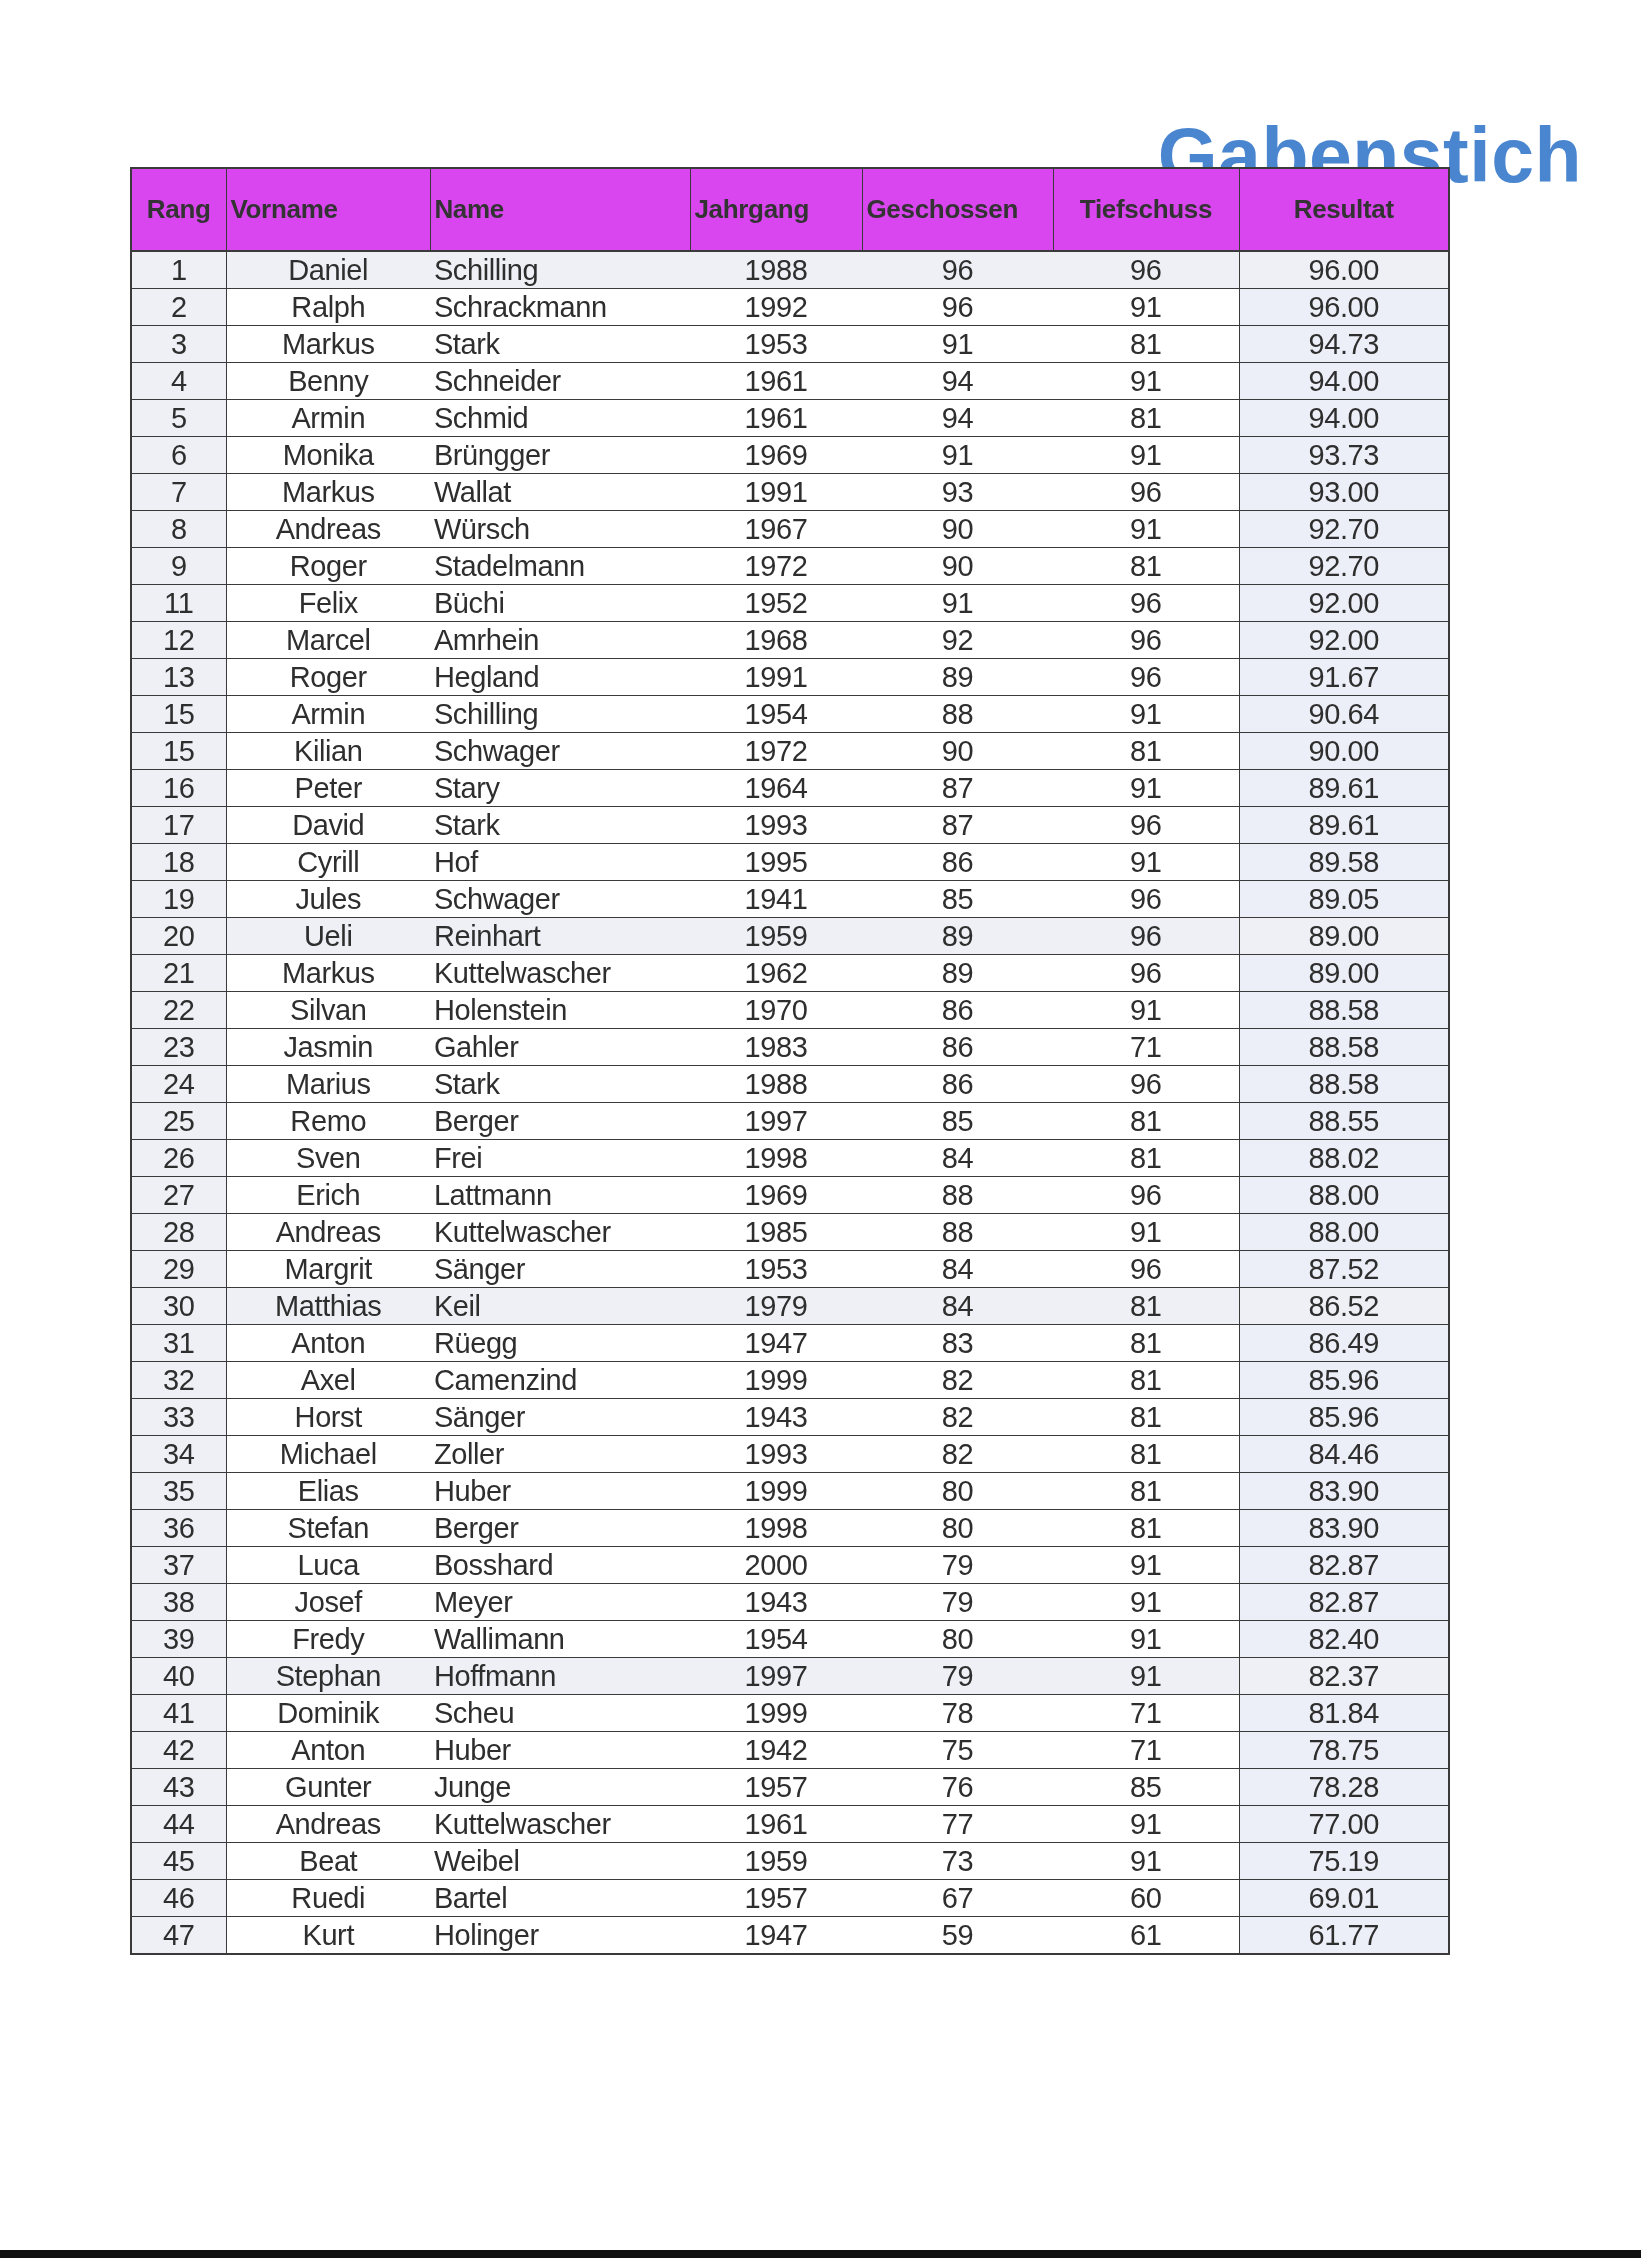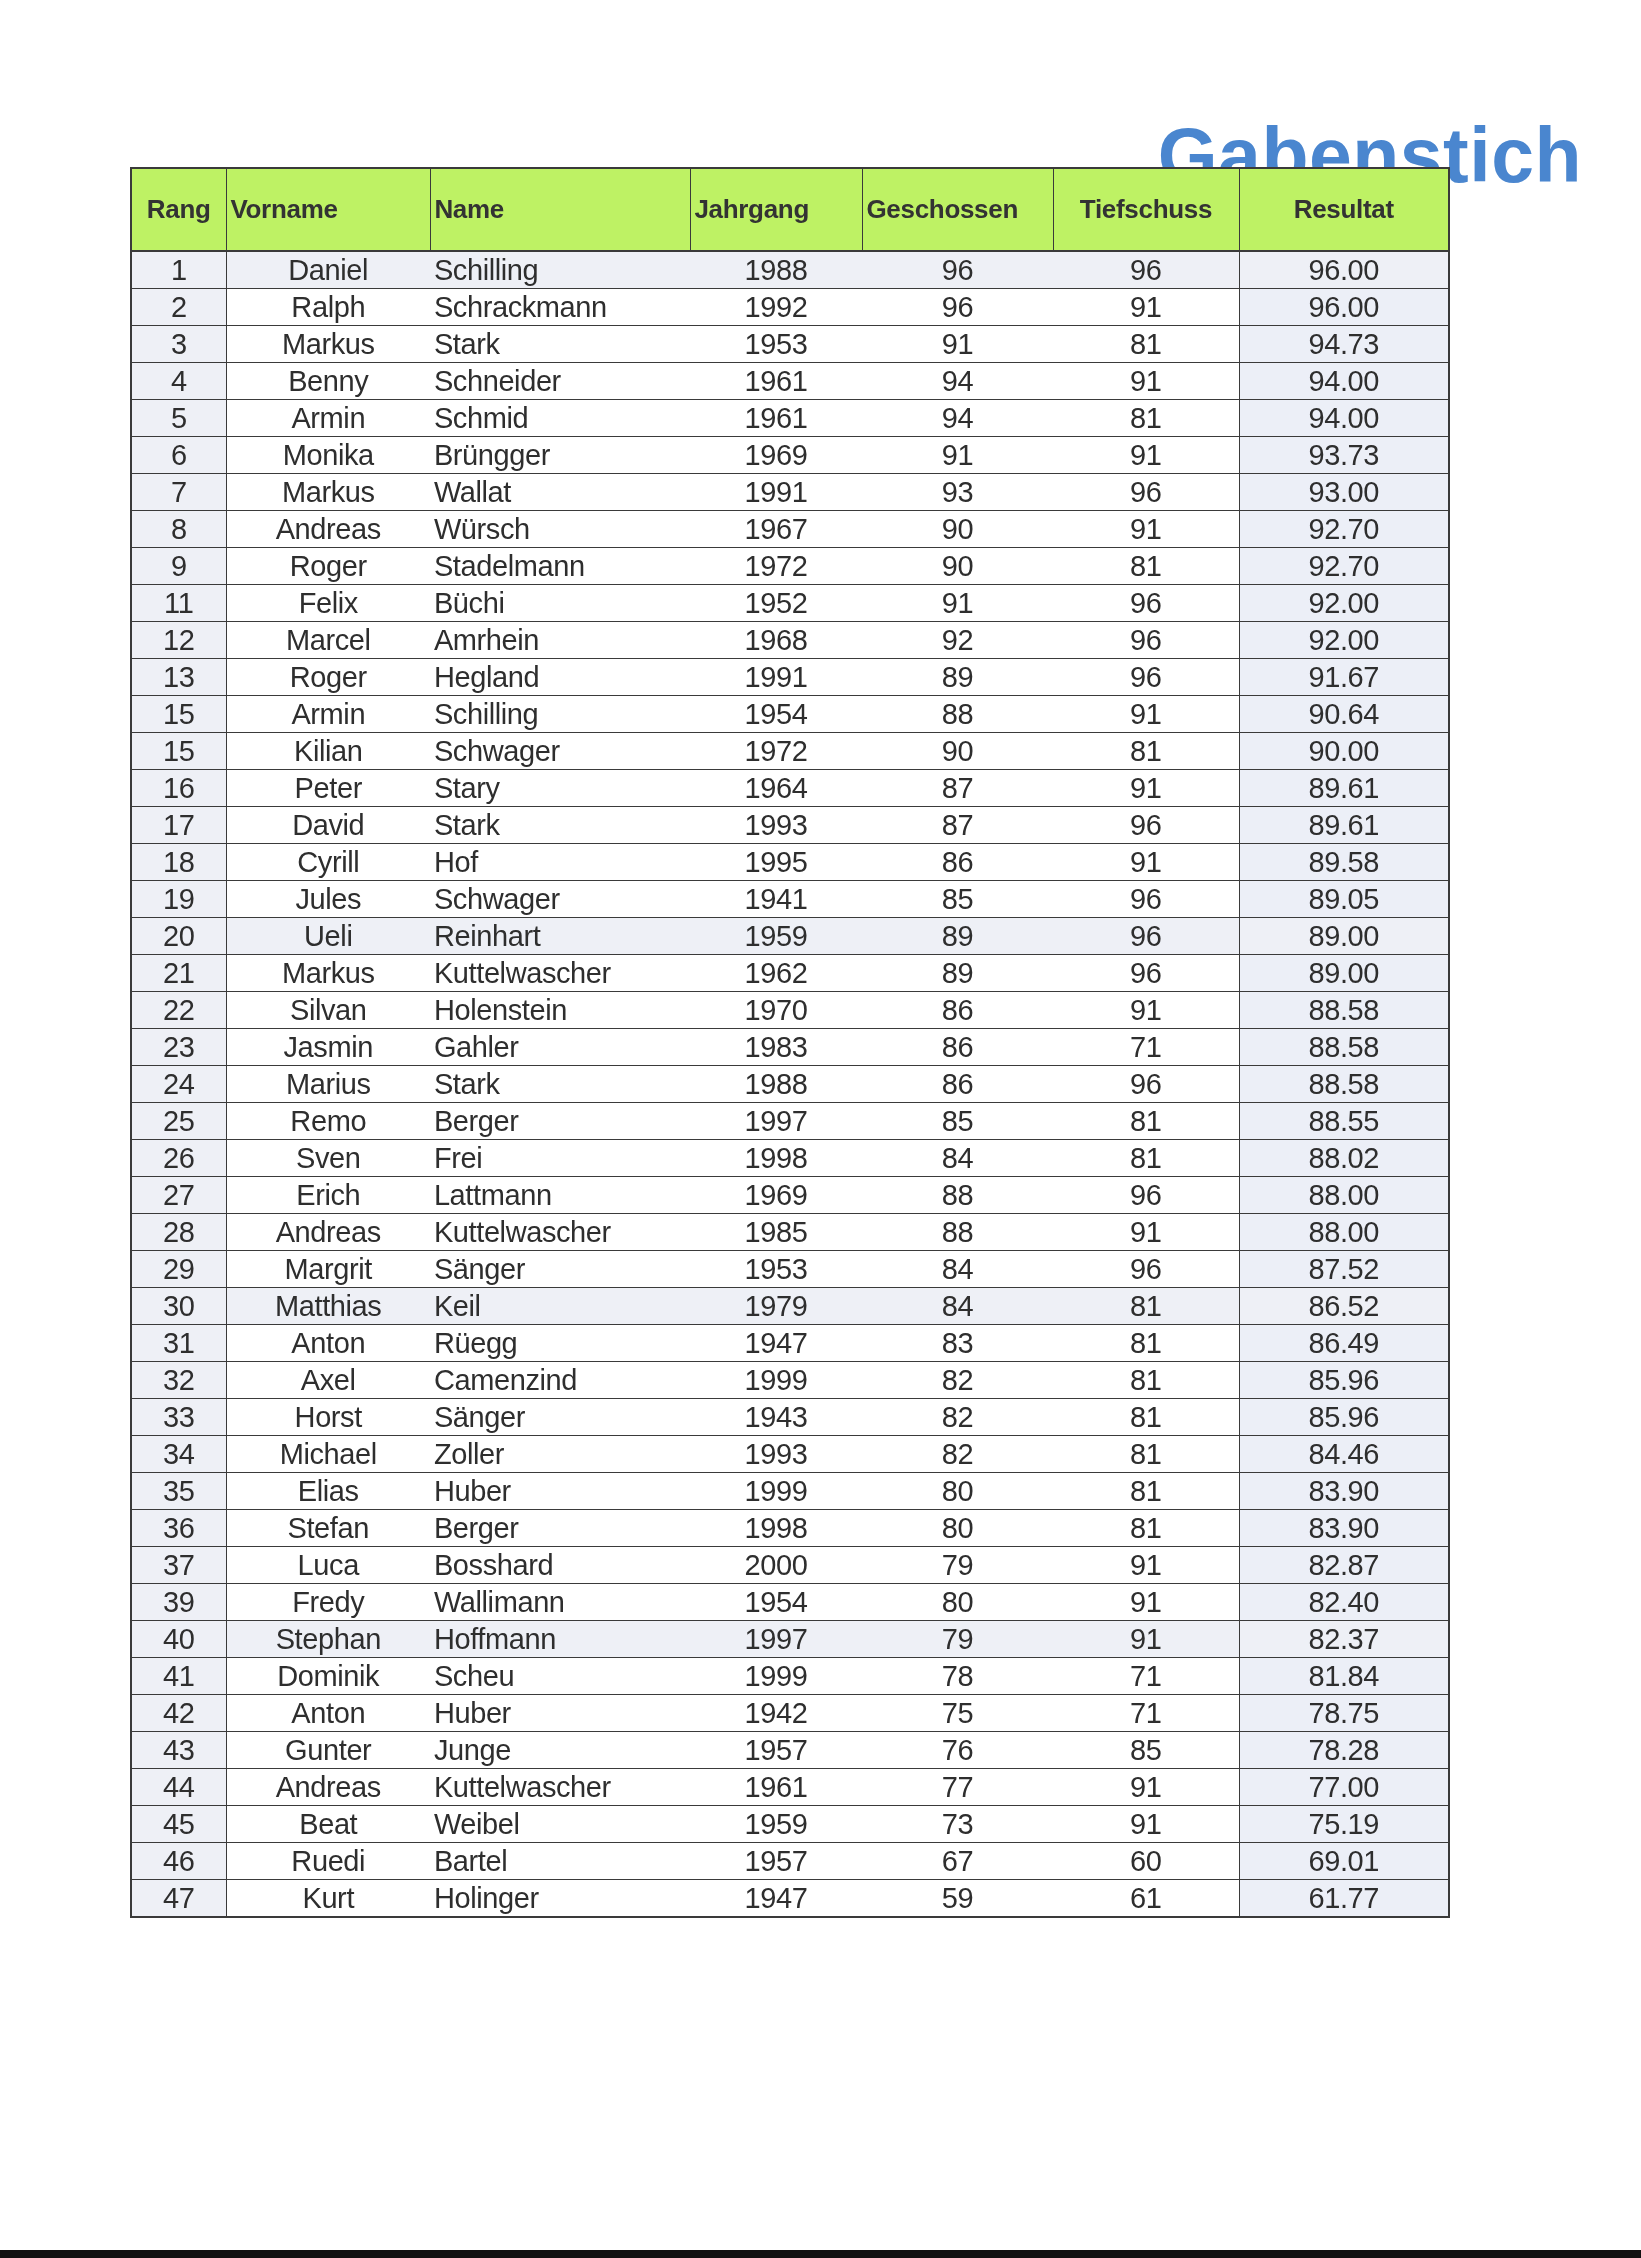--- a/index.html
+++ b/index.html
@@ -20,21 +20,21 @@
     position: absolute; left: 130px; top: 167px;
     border-collapse: collapse;
     table-layout: fixed;
     border: 2.9px solid #3a3a3a;
   }
   .tbl th {
     height: 81px;
     font-weight: bold; font-size: 26px;
     border: 1.9px solid #3a3a3a;
     border-bottom: 2.9px solid #3a3a3a;
-    background: #bef264;
+    background: #d946ef;
     color: #333;
     padding: 0 3.9px;
     vertical-align: middle;
     white-space: nowrap;
     letter-spacing: -0.3px;
   }
   .tbl th.l { text-align: left; }
   .tbl th.c { text-align: center; }
   .tbl td {
     height: 36px;
@@ -401,20 +401,29 @@
       <tr>
         <td class="rang">37</td>
         <td class="first">Luca</td>
         <td class="last">Bosshard</td>
         <td class="num">2000</td>
         <td class="num">79</td>
         <td class="num">91</td>
         <td class="res">82.87</td>
       </tr>
       <tr>
+        <td class="rang">38</td>
+        <td class="first">Josef</td>
+        <td class="last">Meyer</td>
+        <td class="num">1943</td>
+        <td class="num">79</td>
+        <td class="num">91</td>
+        <td class="res">82.87</td>
+      </tr>
+      <tr>
         <td class="rang">39</td>
         <td class="first">Fredy</td>
         <td class="last">Wallimann</td>
         <td class="num">1954</td>
         <td class="num">80</td>
         <td class="num">91</td>
         <td class="res">82.40</td>
       </tr>
       <tr class="band">
         <td class="rang">40</td>

